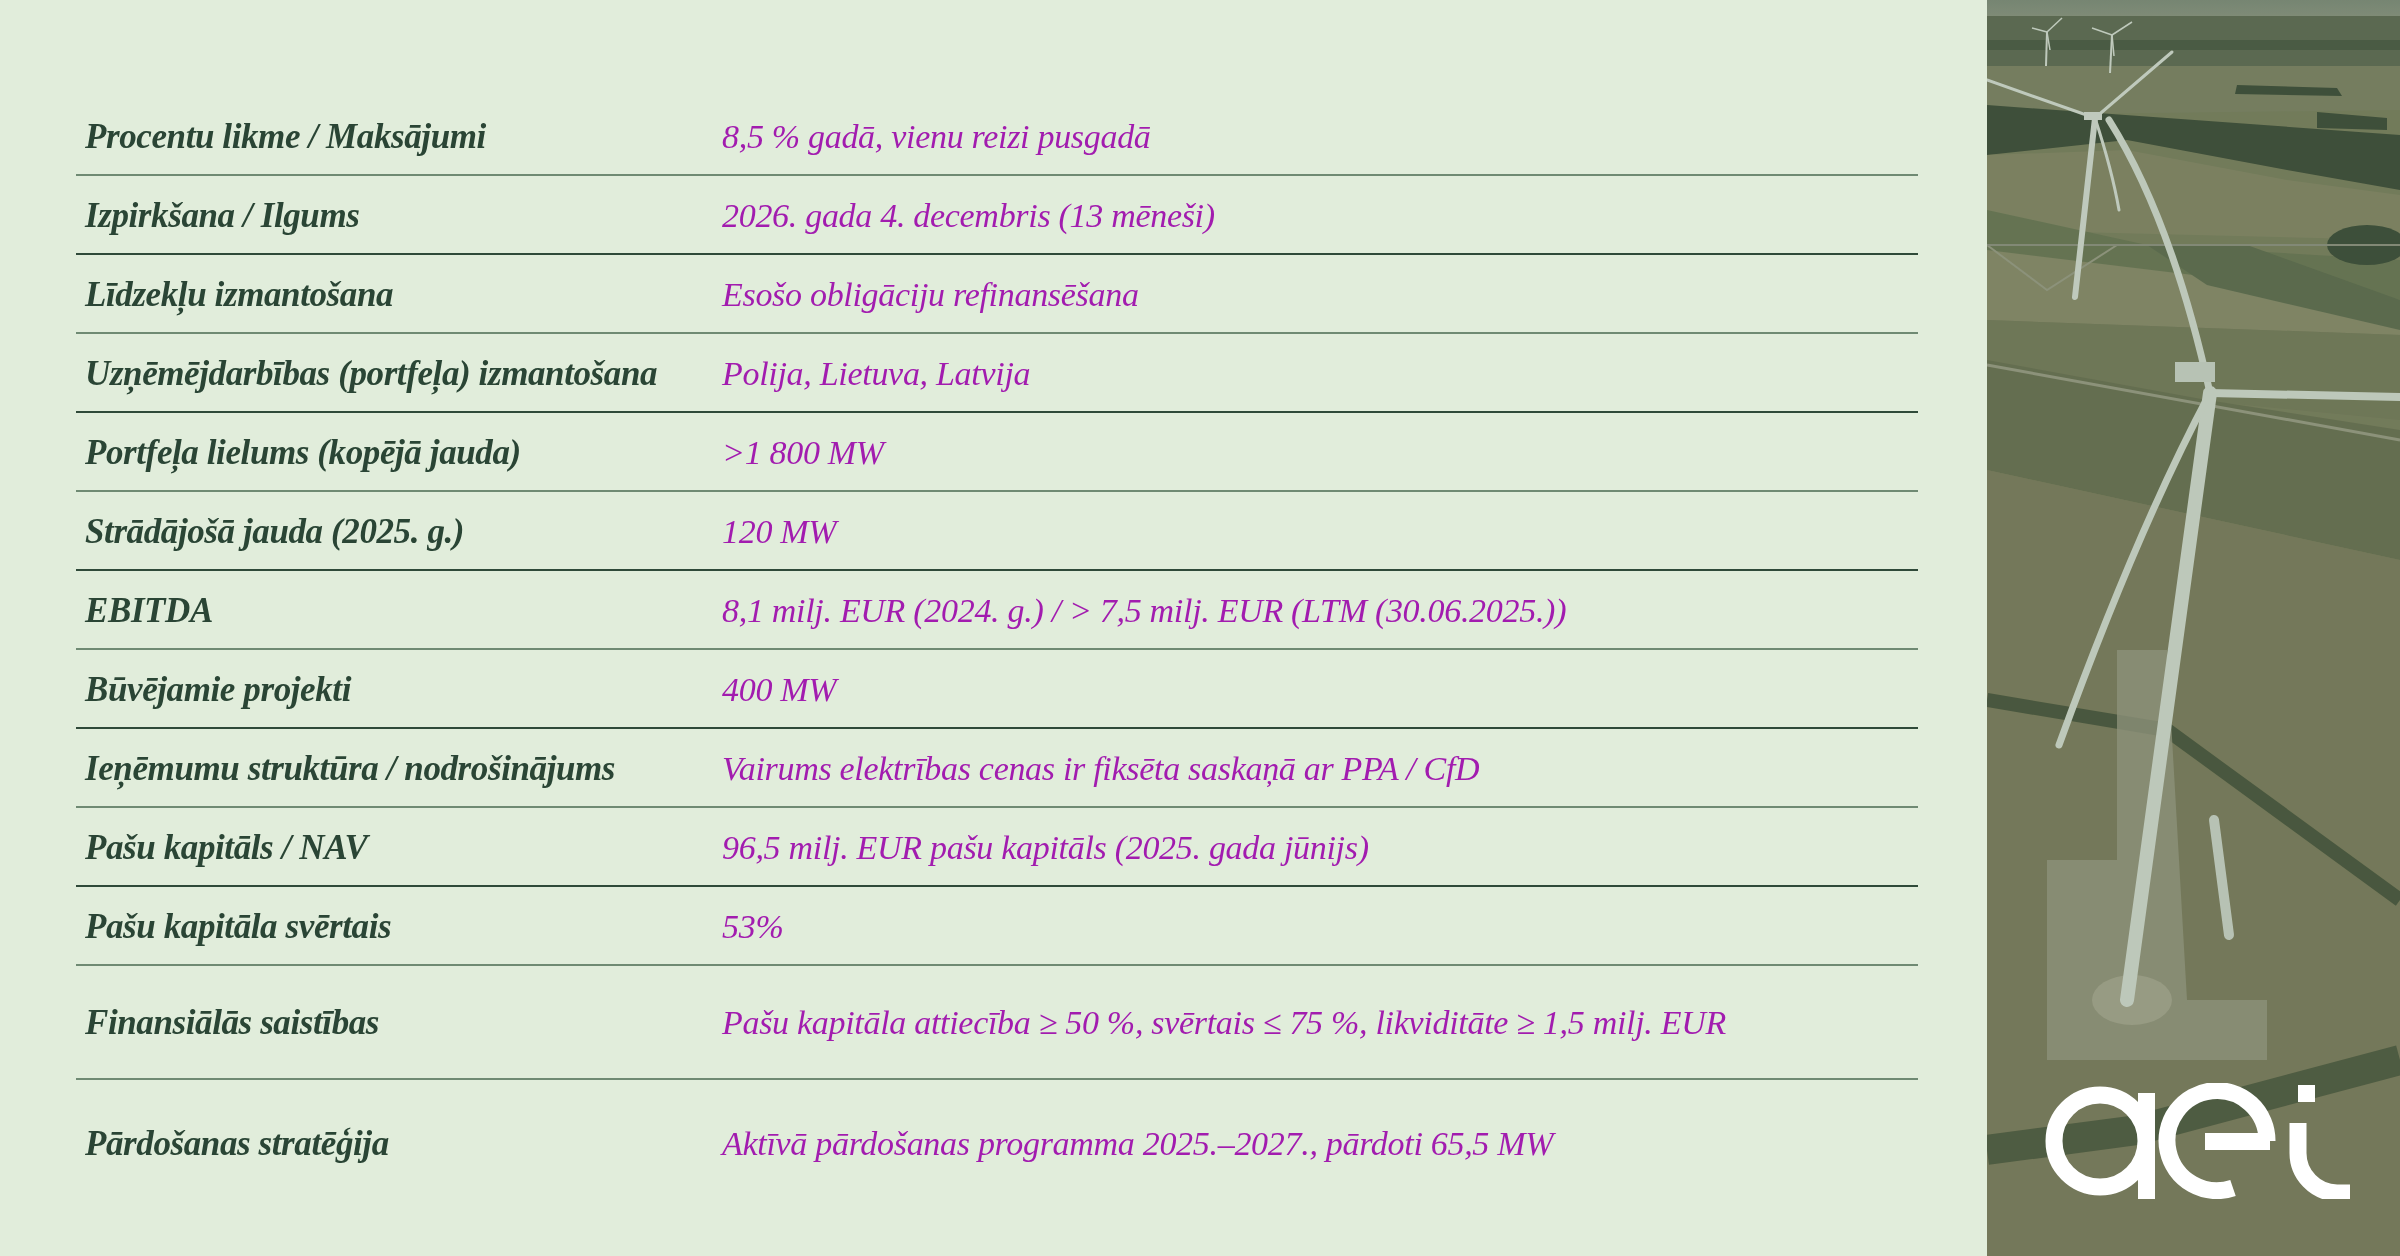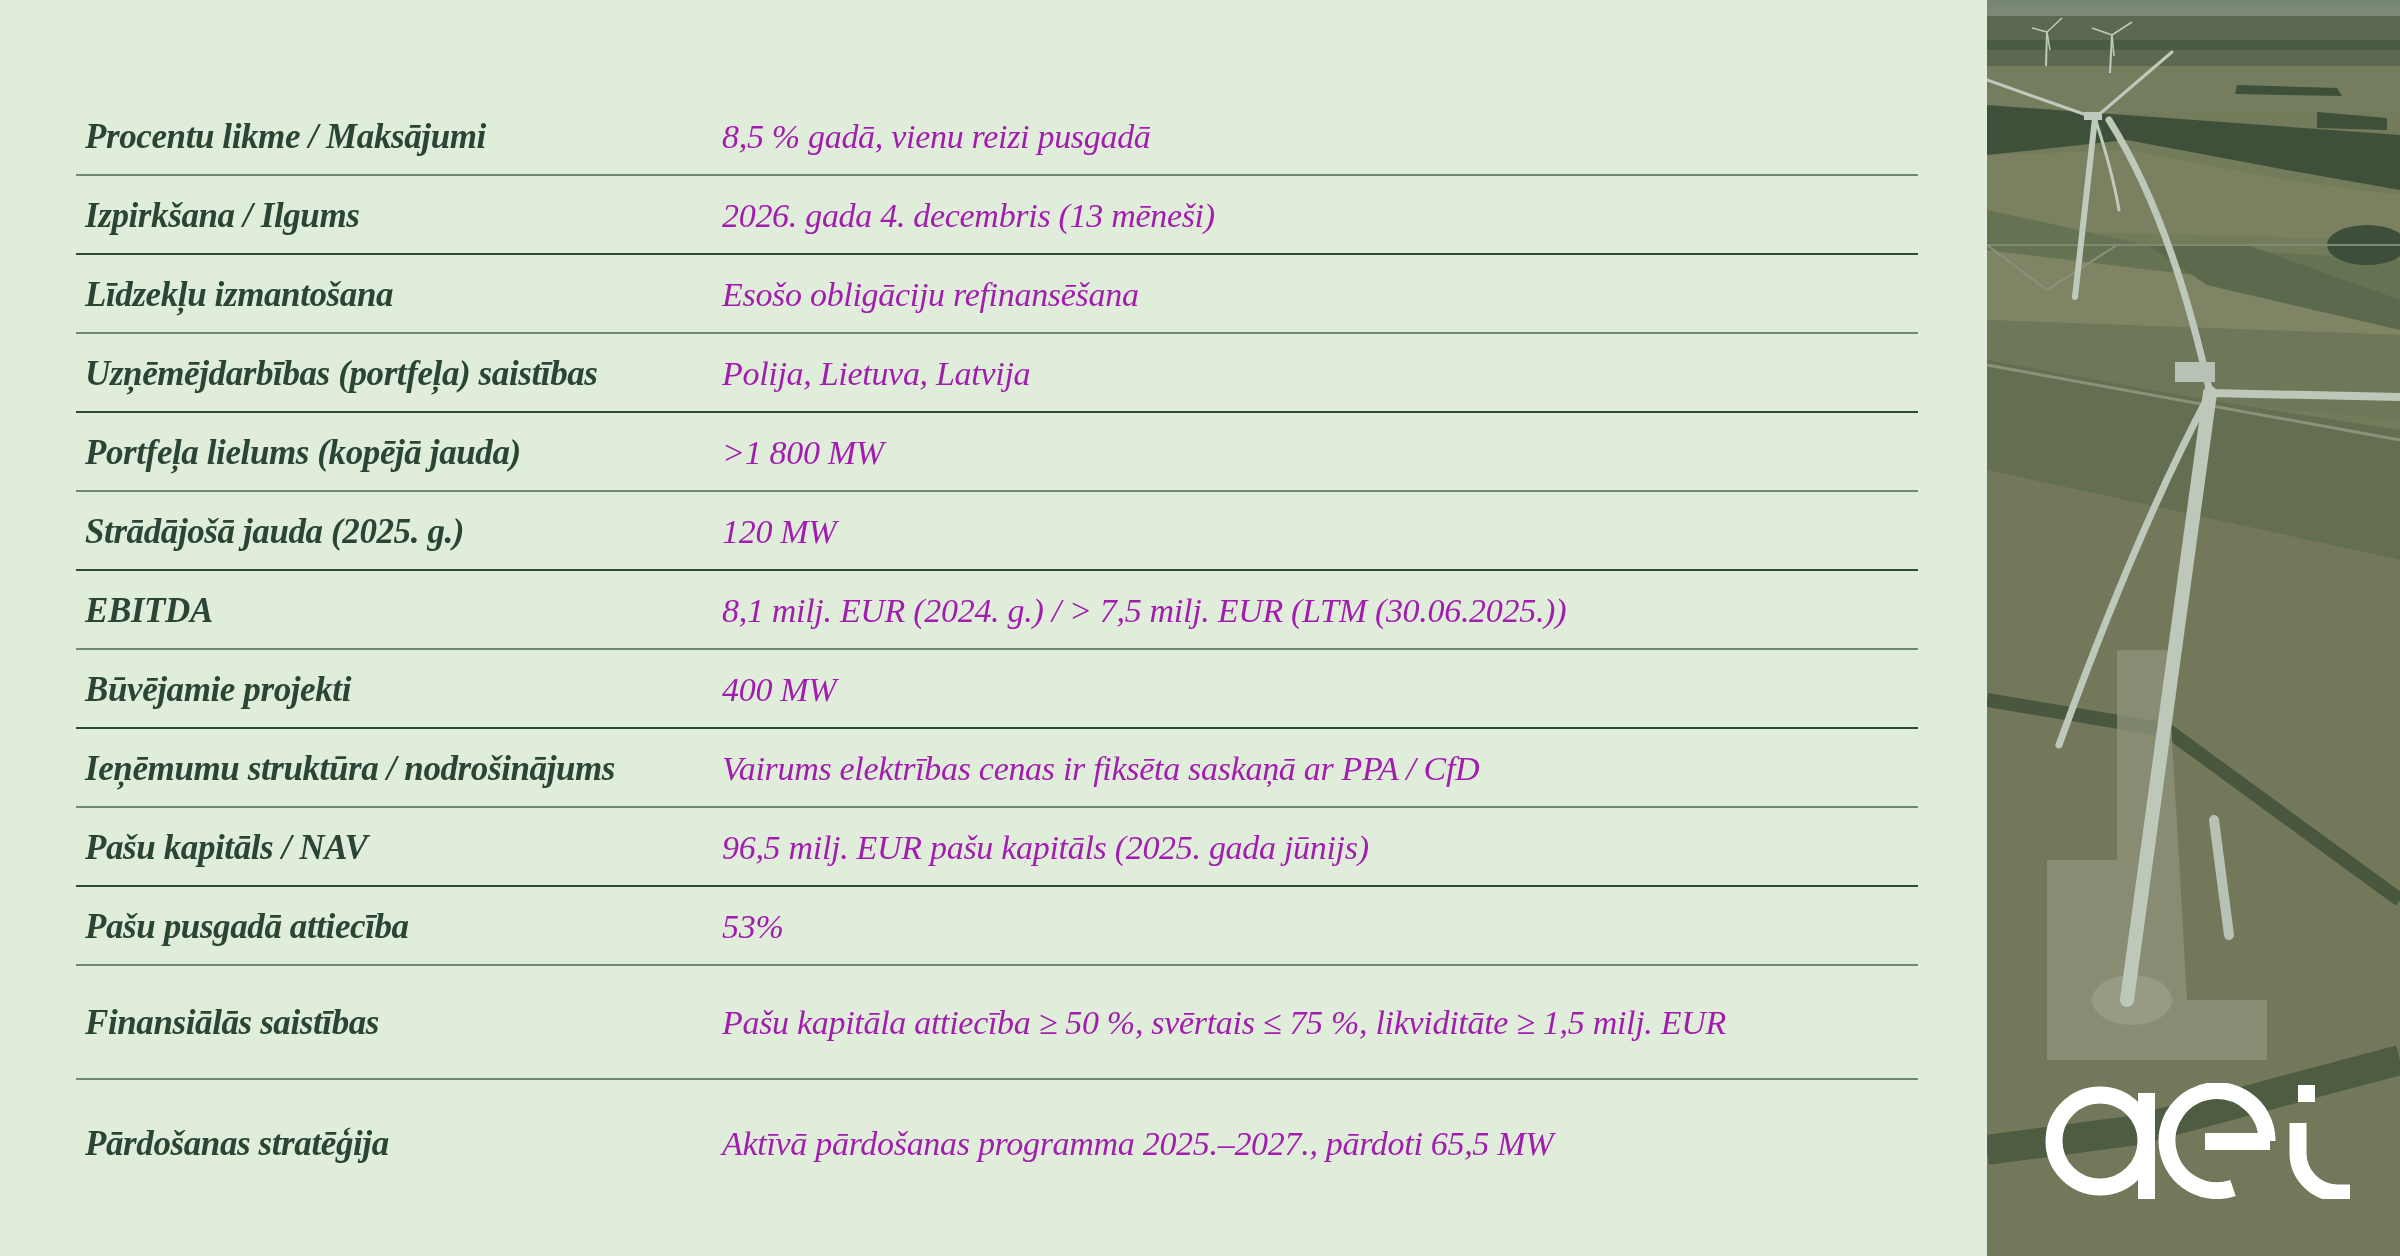--- a/index.html
+++ b/index.html
@@ -97,21 +97,21 @@
     <span class="label">Izpirkšana / Ilgums</span>
     <span class="value">2026. gada 4. decembris (13 mēneši)</span>
     <div class="sep dark"></div>
   </div>
   <div class="row">
     <span class="label">Līdzekļu izmantošana</span>
     <span class="value">Esošo obligāciju refinansēšana</span>
     <div class="sep"></div>
   </div>
   <div class="row">
-    <span class="label">Uzņēmējdarbības (portfeļa) saistības</span>
+    <span class="label">Uzņēmējdarbības (portfeļa) izmantošana</span>
     <span class="value">Polija, Lietuva, Latvija</span>
     <div class="sep dark"></div>
   </div>
   <div class="row">
     <span class="label">Portfeļa lielums (kopējā jauda)</span>
     <span class="value">&gt;1 800 MW</span>
     <div class="sep"></div>
   </div>
   <div class="row">
     <span class="label">Strādājošā jauda (2025. g.)</span>
@@ -132,21 +132,21 @@
     <span class="label">Ieņēmumu struktūra / nodrošinājums</span>
     <span class="value">Vairums elektrības cenas ir fiksēta saskaņā ar PPA / CfD</span>
     <div class="sep"></div>
   </div>
   <div class="row">
     <span class="label">Pašu kapitāls / NAV</span>
     <span class="value">96,5 milj. EUR pašu kapitāls (2025. gada jūnijs)</span>
     <div class="sep dark"></div>
   </div>
   <div class="row">
-    <span class="label">Pašu pusgadā attiecība</span>
+    <span class="label">Pašu kapitāla svērtais</span>
     <span class="value">53%</span>
     <div class="sep"></div>
   </div>
   <div class="row tall">
     <span class="label">Finansiālās saistības</span>
     <span class="value">Pašu kapitāla attiecība ≥ 50 %, svērtais ≤ 75 %, likviditāte ≥ 1,5 milj. EUR</span>
     <div class="sep"></div>
   </div>
   <div class="row last">
     <span class="label">Pārdošanas stratēģija</span>

